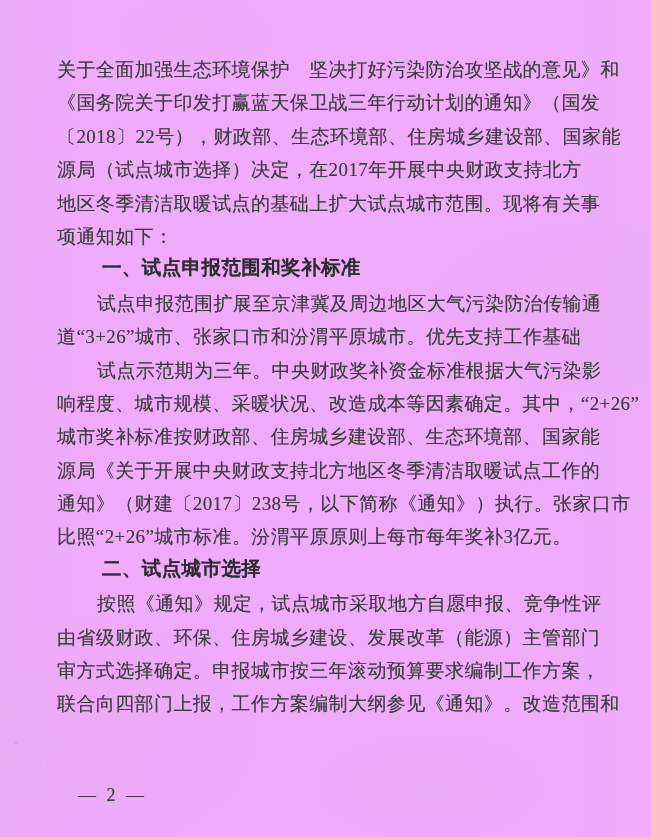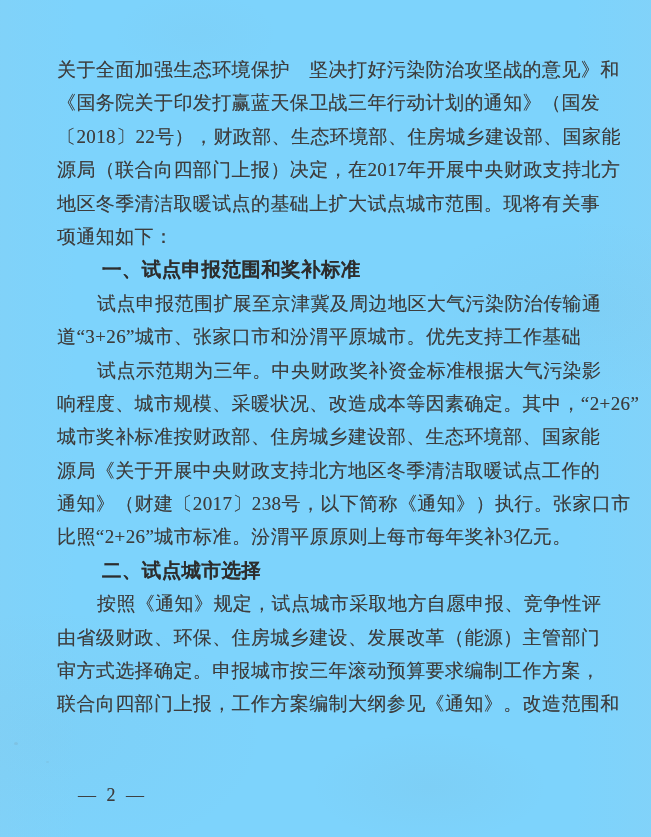--- a/index.html
+++ b/index.html
@@ -4,21 +4,21 @@
 <style>
   html, body {
     margin: 0;
     padding: 0;
     background: #ffffff;
   }
   .page {
     position: relative;
     width: 651px;
     height: 837px;
-    background: #7dd3fc;
+    background: #f0abfc;
     overflow: hidden;
     font-family: "Liberation Serif", "DejaVu Serif", serif;
   }
   
   .scan-texture {
     position: absolute;
     inset: 0;
     pointer-events: none;
     background:
       radial-gradient(240px 130px at 90% 37%, rgba(130,130,130,0.045), transparent 70%),
@@ -49,21 +49,21 @@
     font-size: 19px;
     letter-spacing: 0.4px;
     white-space: nowrap;
     color: #3d3d3d;
     text-shadow: 0 0 0.5px rgba(70,70,70,0.55);
   }
   .line.indent {
     text-indent: 40px;
   }
   .line.heading {
-    font-family: Liberation Sans, sans-serif;
+    font-family: Liberation Mono, monospace;
     font-weight: 700;
     font-size: 19.5px;
     color: #2d2d2d;
     text-indent: 45px;
     text-shadow: 0 0 0.6px rgba(45,45,45,0.6);
   }
   .page-number {
     position: absolute;
     left: 78px;
     top: 783px;
@@ -80,21 +80,21 @@
 
 <div class="page">
   <div class="scan-texture"></div>
   <div class="speck s1"></div>
   <div class="speck s2"></div>
 
   <div class="doc">
     <div class="line plain">关于全面加强生态环境保护　坚决打好污染防治攻坚战的意见》和</div>
     <div class="line plain">《国务院关于印发打赢蓝天保卫战三年行动计划的通知》（国发</div>
     <div class="line plain">〔2018〕22号），财政部、生态环境部、住房城乡建设部、国家能</div>
-    <div class="line plain">源局（联合向四部门上报）决定，在2017年开展中央财政支持北方</div>
+    <div class="line plain">源局（试点城市选择）决定，在2017年开展中央财政支持北方</div>
     <div class="line plain">地区冬季清洁取暖试点的基础上扩大试点城市范围。现将有关事</div>
     <div class="line plain">项通知如下：</div>
     <div class="line heading">一、试点申报范围和奖补标准</div>
     <div class="line indent">试点申报范围扩展至京津冀及周边地区大气污染防治传输通</div>
     <div class="line plain">道“3+26”城市、张家口市和汾渭平原城市。优先支持工作基础</div>
     <div class="line indent">试点示范期为三年。中央财政奖补资金标准根据大气污染影</div>
     <div class="line plain">响程度、城市规模、采暖状况、改造成本等因素确定。其中，“2+26”</div>
     <div class="line plain">城市奖补标准按财政部、住房城乡建设部、生态环境部、国家能</div>
     <div class="line plain">源局《关于开展中央财政支持北方地区冬季清洁取暖试点工作的</div>
     <div class="line plain">通知》（财建〔2017〕238号，以下简称《通知》）执行。张家口市</div>

